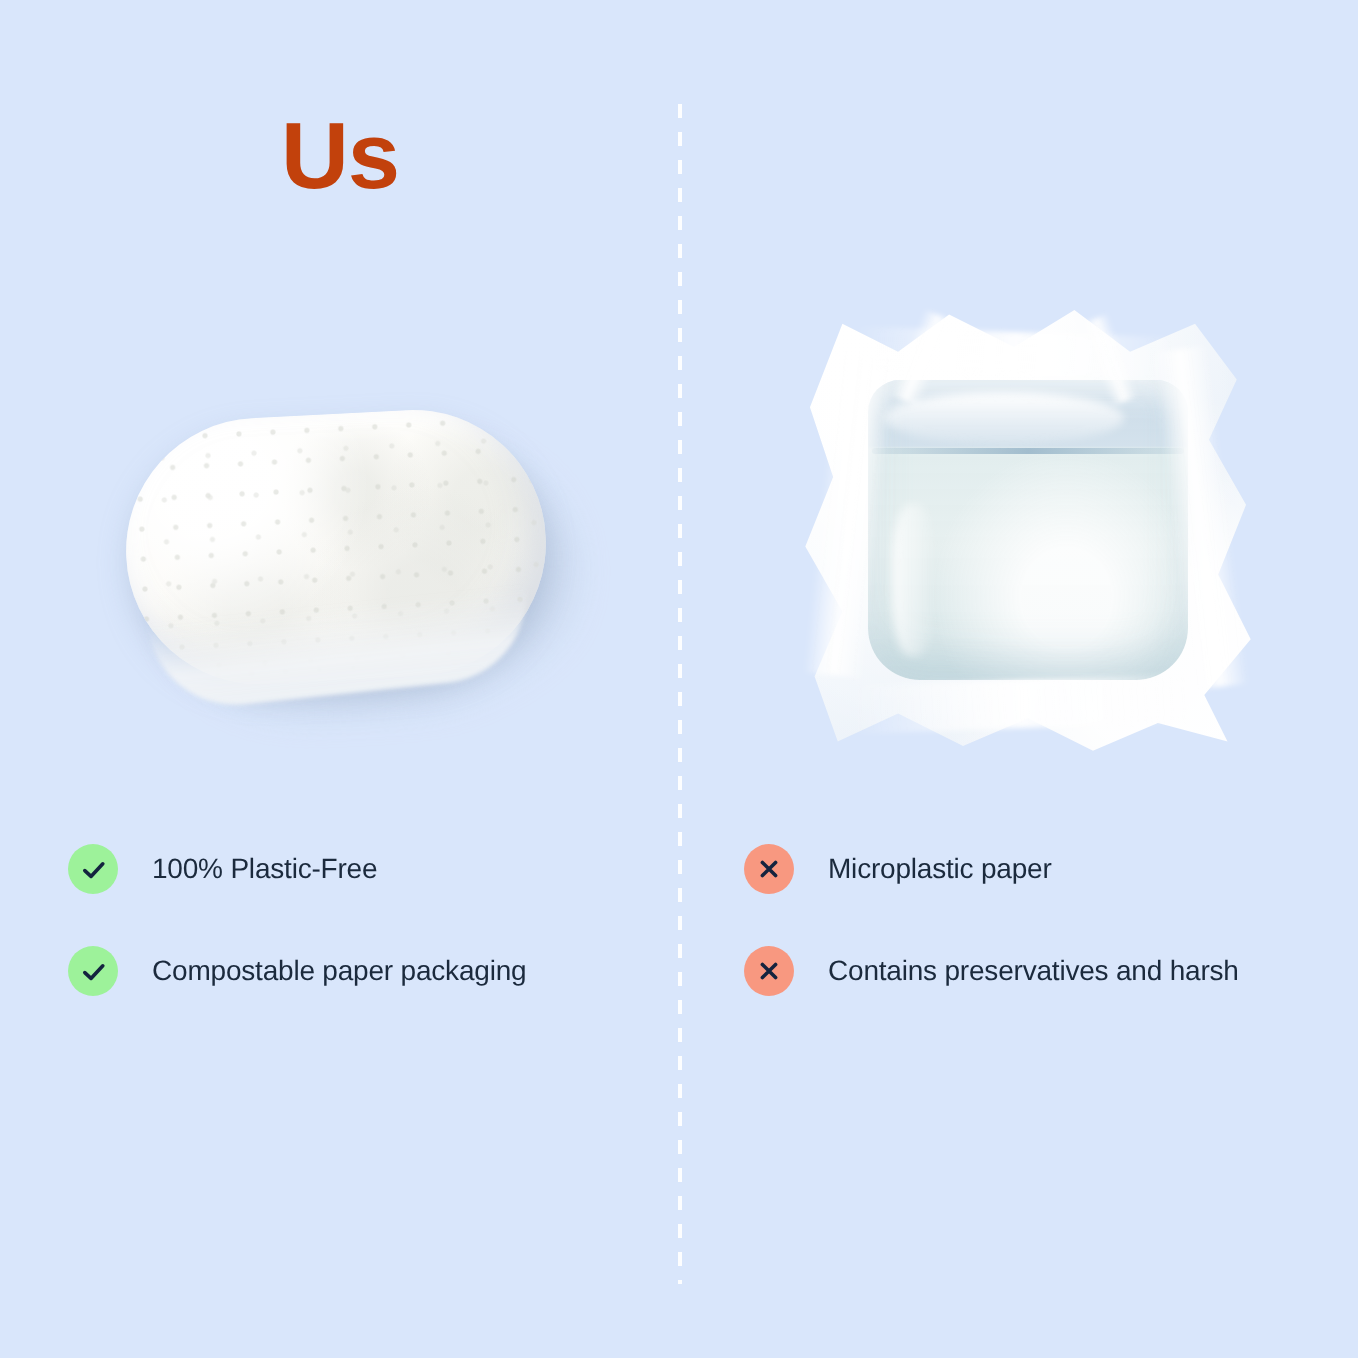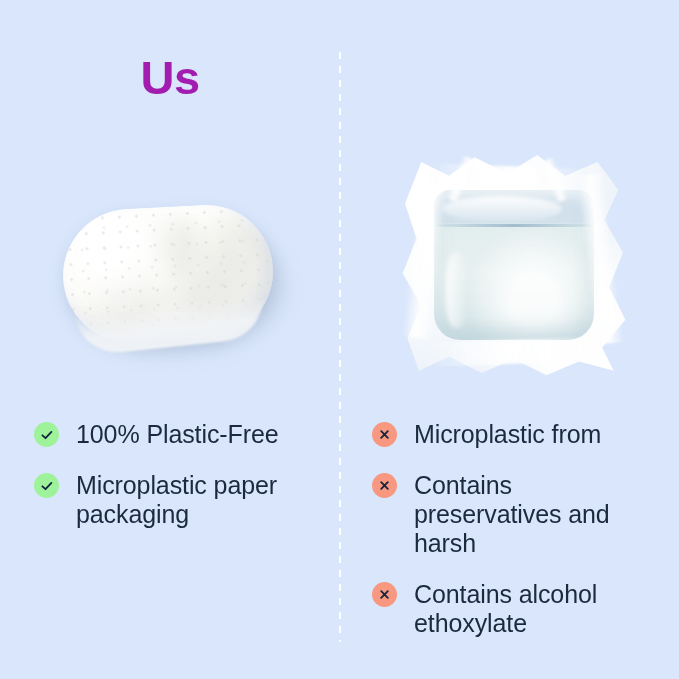--- a/index.html
+++ b/index.html
@@ -32,21 +32,21 @@
     opacity: .95;
   }
 
   
   .heading {
     position: absolute;
     top: 50px;
     font-size: 47px;
     font-weight: 700;
     letter-spacing: -0.5px;
-    color: #a21caf;
+    color: #c2410c;
     text-align: center;
     line-height: 56px;
   }
   .heading-us   { left: 0;     width: 340px; }
   .heading-them { left: 340px; width: 339px; }
 
   
   .tablet-wrap {
     position: absolute;
     left: 55px;
@@ -213,21 +213,21 @@
     display: flex;
     align-items: center;
     justify-content: center;
   }
   .badge-check { background: #9df29a; }
   .badge-cross { background: #f89880; }
   .badge svg { display: block; }
 
   .item-text {
     margin-left: 17px;
-    font-size: 25px;
+    font-size: 14px;
     line-height: 29px;
     color: #1b2a3d;
     letter-spacing: -0.1px;
   }
 </style>
 </head>
 <body>
 
 <div class="board">
 
@@ -268,49 +268,41 @@
       <span class="item-text">100% Plastic-Free</span>
     </div>
 
 
     <div class="list-item">
       <span class="badge badge-check">
         <svg width="14" height="14" viewBox="0 0 14 14" aria-hidden="true">
           <path d="M2.4 7.3 L5.5 10.2 L11.4 3.9" fill="none" stroke="#14243f" stroke-width="1.8" stroke-linecap="round" stroke-linejoin="round"></path>
         </svg>
       </span>
-      <span class="item-text">Microplastic paper packaging</span>
+      <span class="item-text">Compostable paper packaging</span>
     </div>
 
   </div>
 
   <div class="list list-them">
 
     <div class="list-item">
       <span class="badge badge-cross">
         <svg width="13" height="13" viewBox="0 0 13 13" aria-hidden="true">
           <path d="M3.2 3.2 L9.8 9.8 M9.8 3.2 L3.2 9.8" fill="none" stroke="#14243f" stroke-width="1.8" stroke-linecap="round"></path>
         </svg>
       </span>
-      <span class="item-text">Microplastic from</span>
+      <span class="item-text">Microplastic paper</span>
     </div>
 
     <div class="list-item">
       <span class="badge badge-cross">
         <svg width="13" height="13" viewBox="0 0 13 13" aria-hidden="true">
           <path d="M3.2 3.2 L9.8 9.8 M9.8 3.2 L3.2 9.8" fill="none" stroke="#14243f" stroke-width="1.8" stroke-linecap="round"></path>
         </svg>
       </span>
       <span class="item-text">Contains preservatives and harsh</span>
     </div>
 
-    <div class="list-item">
-      <span class="badge badge-cross">
-        <svg width="13" height="13" viewBox="0 0 13 13" aria-hidden="true">
-          <path d="M3.2 3.2 L9.8 9.8 M9.8 3.2 L3.2 9.8" fill="none" stroke="#14243f" stroke-width="1.8" stroke-linecap="round"></path>
-        </svg>
-      </span>
-      <span class="item-text">Contains alcohol ethoxylate</span>
-    </div>
 
   </div>
 
 </div>
 
 </body></html>

